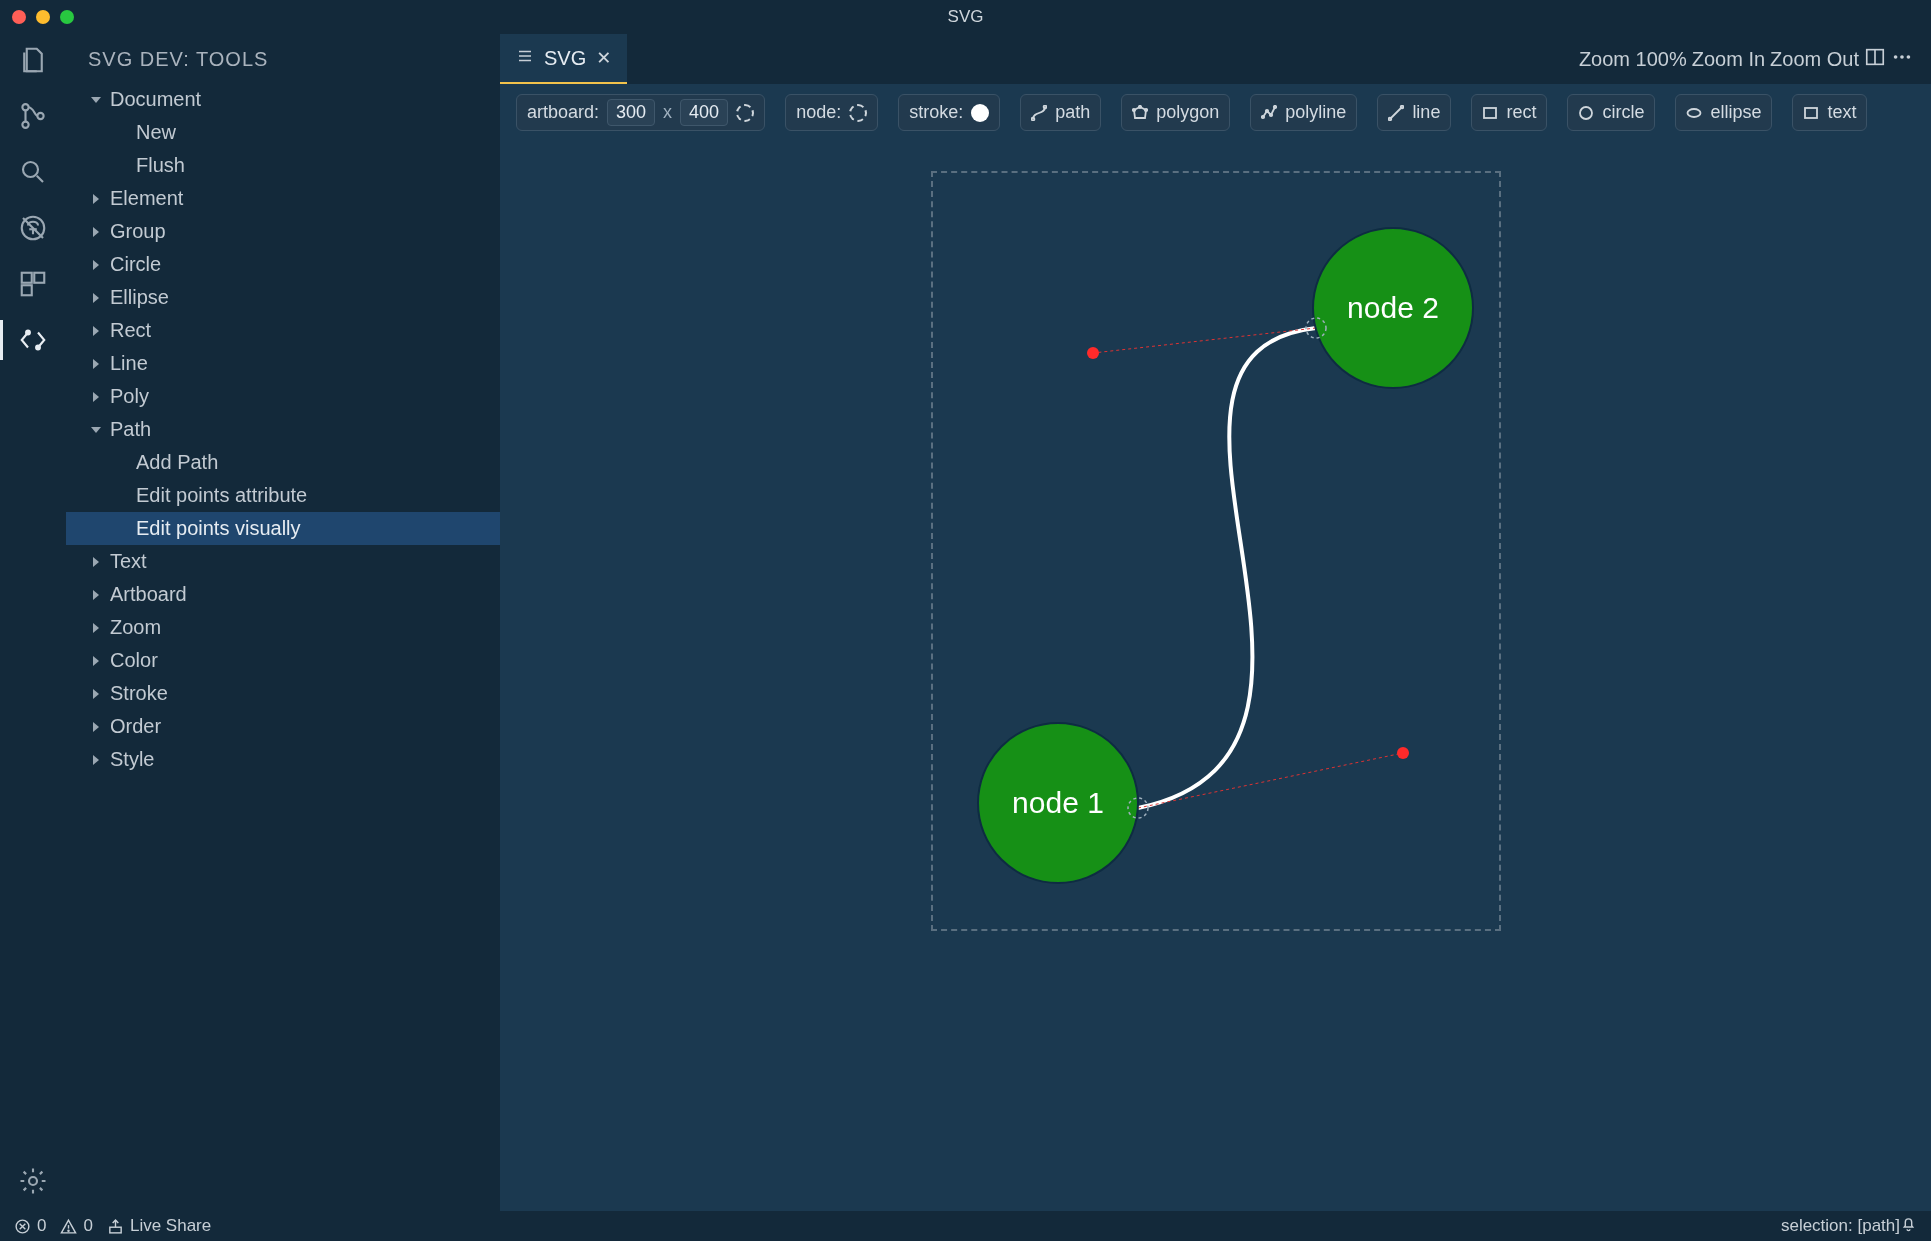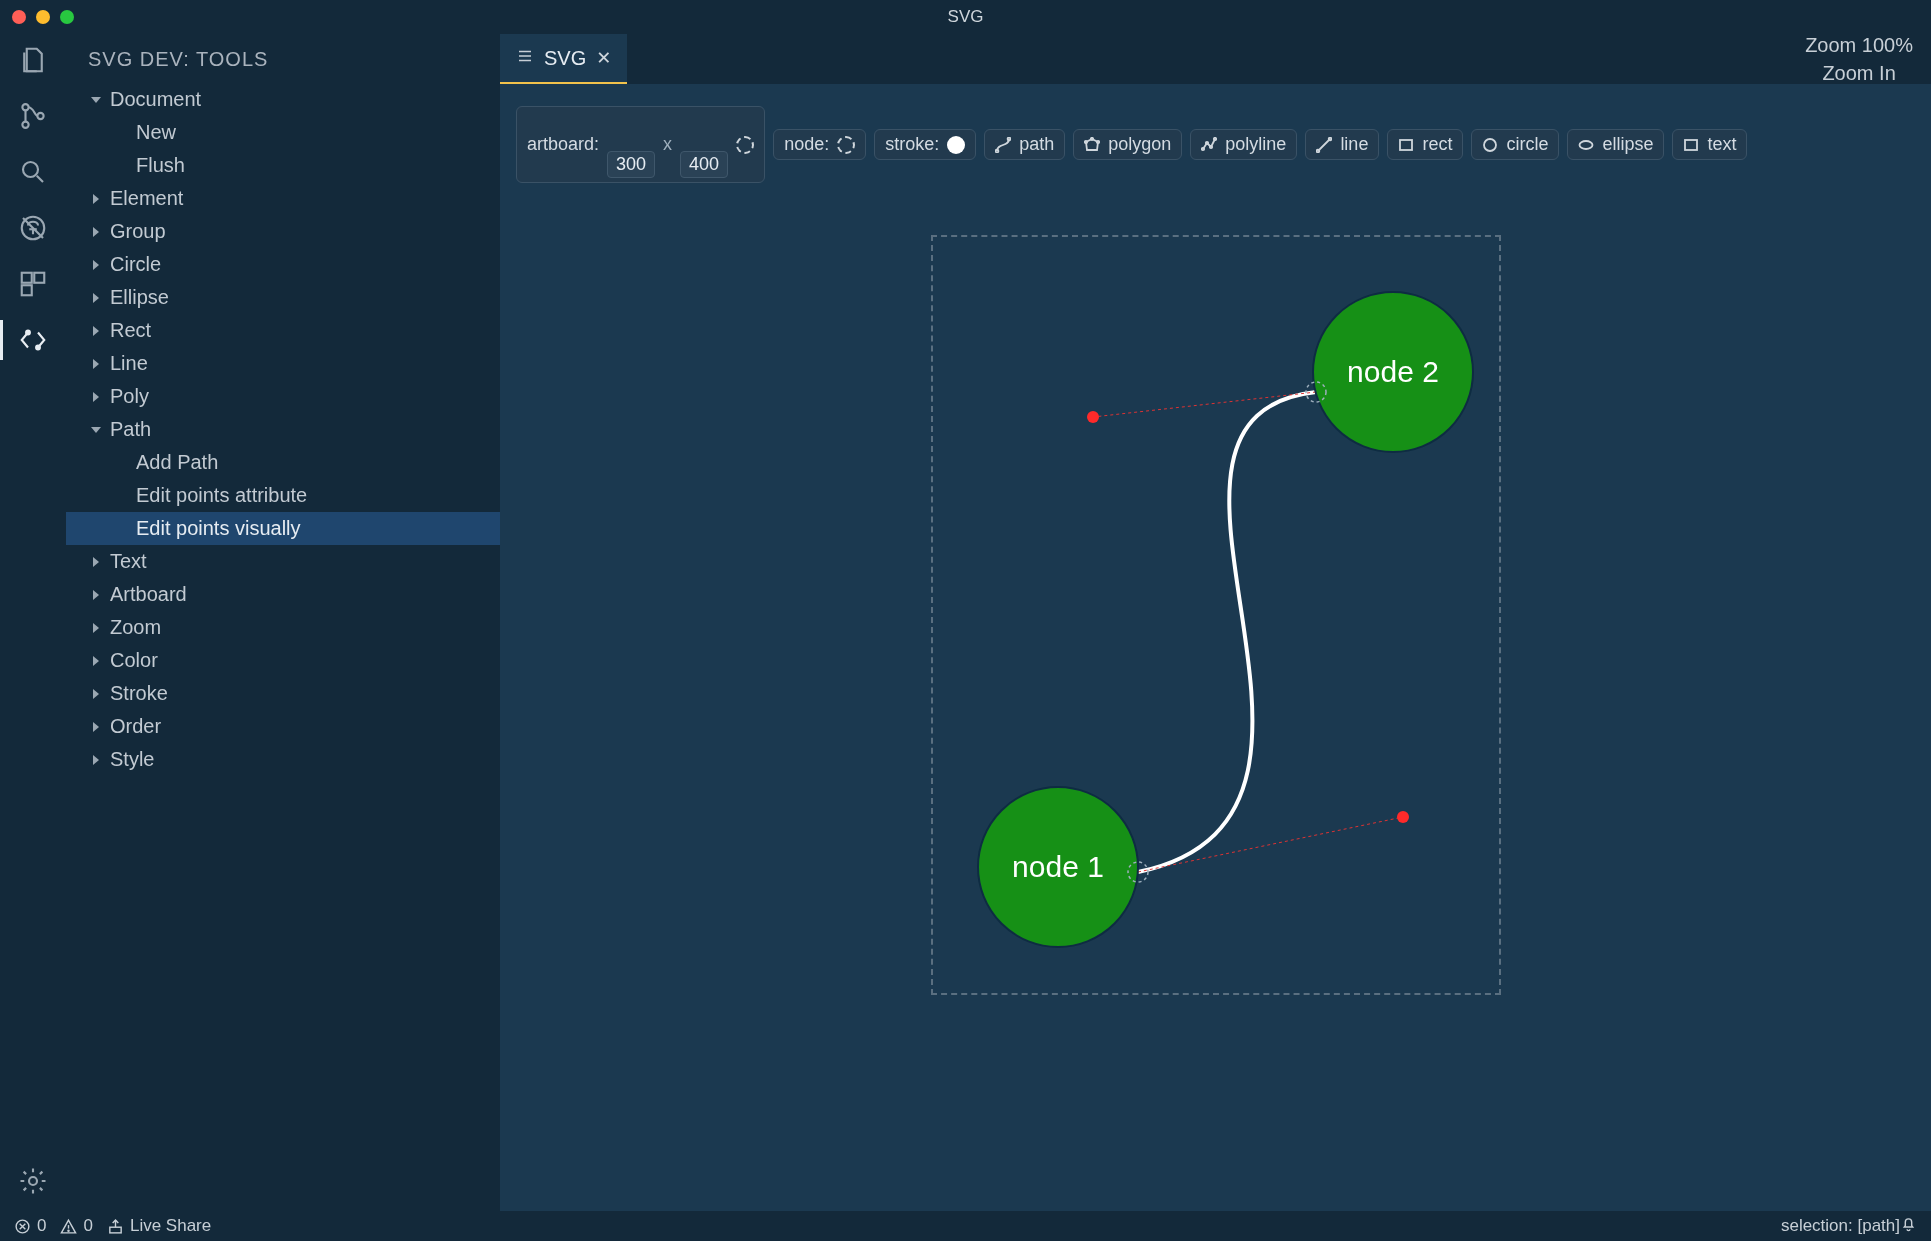--- a/index.html
+++ b/index.html
@@ -97,48 +97,47 @@
     display: flex; align-items: center; gap: 10px;
     padding: 0 16px;
     background: #1b3950;
     border-bottom: 2px solid #f2c24b;
     color: #e6ecf2; font-size: 20px;
     cursor: pointer;
   }
   .tab .list-icon { color: #c7cfd6; }
   .tab .close-icon { color: #cfd6dc; font-size: 18px; }
   .tab-row-spacer { flex: 1; }
-  .tab-actions { display:flex; align-items:center; gap: 5px; padding-right: 18px; color:#c7cfd6; font-size: 20px; flex-direction: column; }
+  .tab-actions { display:flex; align-items:center; gap: 5px; padding-right: 18px; color:#c7cfd6; font-size: 20px; }
   .tab-actions .btnlike { cursor: pointer; }
   .tab-actions svg { width: 22px; height: 22px; }
 
   
   .toolbar {
-    display: flex; align-items: center; gap: 8px;
-    padding: 22px 16px;
+    display: flex; gap: 20px;
+    padding: 10px 16px;
     flex-wrap: wrap;
     flex: 0 0 auto;
     background: #1b3950;
   }
   .pill {
     background: #223a4e;
     border: 1px solid #3a5266;
     border-radius: 6px;
     padding: 4px 10px;
     display: inline-flex; align-items: center; gap: 8px;
     font-size: 18px;
     color: #d4dbe2;
     cursor: pointer;
   }
   .pill.noninteract { cursor: default; }
   .pill-input {
     background: #2a4256; border:1px solid #3f576b; border-radius:4px;
     padding: 2px 8px; min-width: 40px; text-align:center;
     color: #e6ecf2;
-    margin-top: 40px;
   }
   .pill-x { color:#9fb0be; }
   .dashed-circ {
     width: 18px; height: 18px; border-radius:50%;
     border: 2px dashed #cfd6dc;
   }
   .solid-circ {
     width: 18px; height: 18px; border-radius:50%;
     background: #ffffff;
   }

